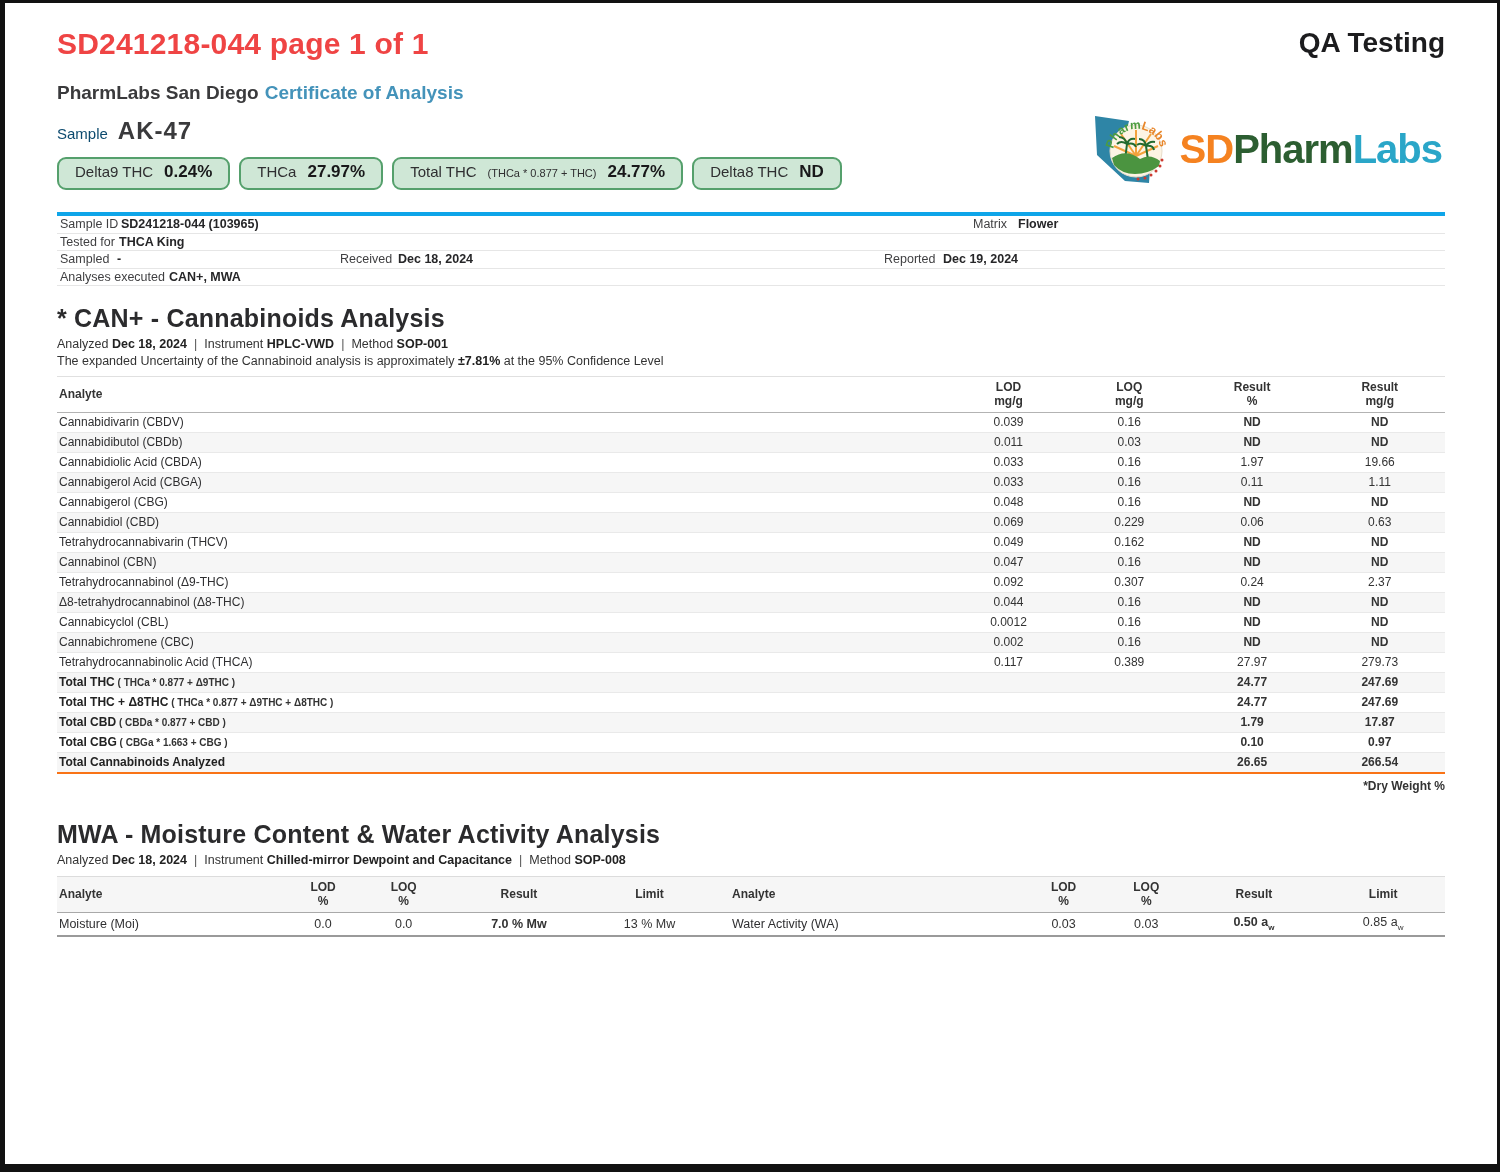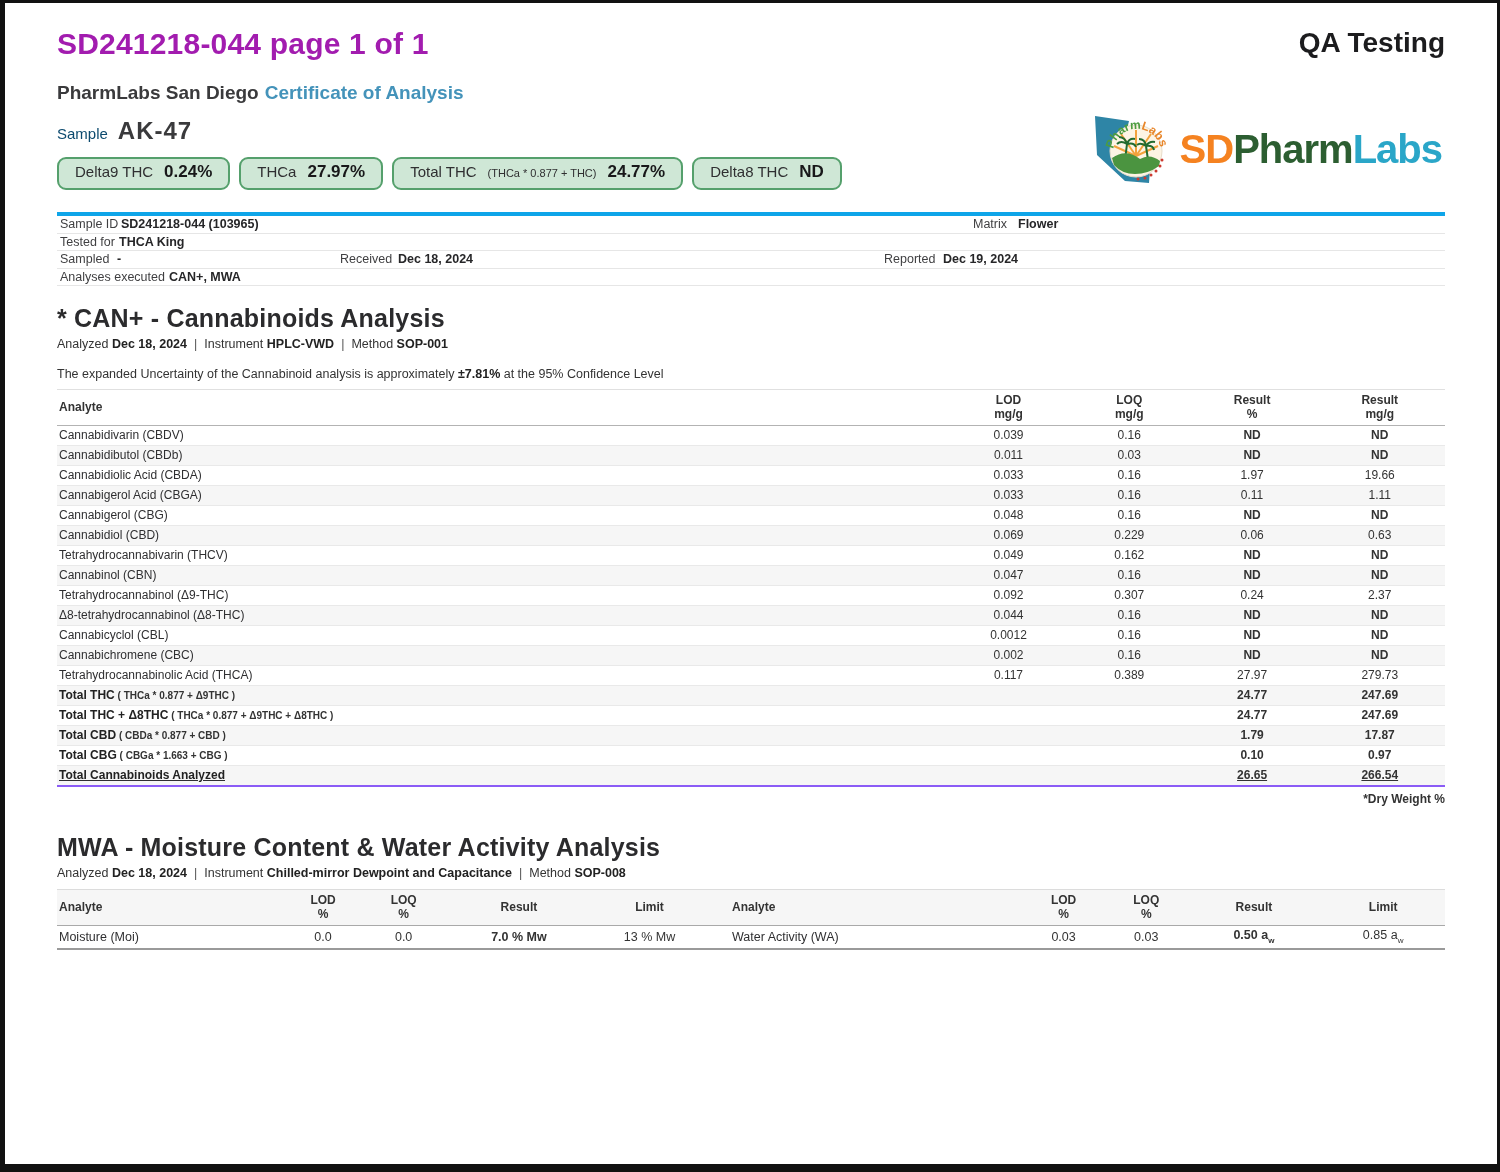--- a/index.html
+++ b/index.html
@@ -6,21 +6,21 @@
   body{
     width:1500px;height:1172px;position:relative;background:#111;
     font-family:"Liberation Sans","DejaVu Sans",sans-serif;
     -webkit-font-smoothing:antialiased;
   }
   .page{position:absolute;left:5px;top:3px;right:3px;bottom:8px;background:#fff;overflow:hidden;}
   .content{padding:0 52px;position:relative;}
 
   
   .doc-header{display:flex;justify-content:space-between;align-items:flex-start;margin-top:24px;}
-  .doc-title{font-size:30px;font-weight:700;color:#a21caf;letter-spacing:.2px;}
+  .doc-title{font-size:30px;font-weight:700;color:#ef4444;letter-spacing:.2px;}
   .qa-label{font-size:28px;font-weight:600;color:#1c1c1e;}
 
   .brand-row{margin-top:21px;font-size:19px;}
   .lab-name{font-weight:700;color:#3a3a3c;}
   .report-type{font-weight:600;color:#4493ba;margin-left:6px;}
 
   .sample-row{margin-top:13px;display:flex;align-items:baseline;gap:10px;}
   .sample-label{font-size:15px;font-weight:400;color:#0c4a6e;}
   .sample-name{font-size:24px;font-weight:700;color:#3a3a3c;letter-spacing:1px;}
 
@@ -49,40 +49,40 @@
   .si-label{color:#3f3f41;}
   .si-value{font-weight:700;color:#262628;}
 
   
   .section-title{font-size:25px;font-weight:600;color:#2b2b2d;letter-spacing:.2px;}
   .can-section{margin-top:18px;}
   .mwa-section{margin-top:27px;}
   .meta-line{margin-top:4px;font-size:12.5px;color:#333;}
   .meta-line b{color:#222;}
   .pipe{color:#555;margin:0 7px;}
-  .note-line{margin-top:16px;font-size:12.5px;color:#333;}
+  .note-line{margin-top:3px;font-size:12.5px;color:#333;}
   .note-line b{color:#222;}
 
   
   table{width:100%;border-collapse:collapse;table-layout:fixed;}
   .can-table{margin-top:8px;border-top:1px solid #e0e0e0;}
   th{font-size:12px;font-weight:700;color:#333;line-height:1.2;padding:3px 2px;}
   th.left{text-align:left;vertical-align:middle;}
   th.ctr{text-align:center;vertical-align:bottom;}
   .can-table thead th{border-bottom:1px solid #b3b3b3;height:24px;}
   .can-table td{height:19px;padding:0 2px;font-size:12px;border-bottom:1px solid #e9e9e9;}
   tbody tr:nth-child(even){background:#f6f6f6;}
   td.analyte{text-align:left;color:#2f2f31;}
   td.num{text-align:center;color:#333;}
   .val-nd{color:#2e8b50;font-weight:700;}
   .val-num{color:#3142c8;font-weight:400;}
   .total-val{color:#222;font-weight:700;margin-top:39px;}
   .can-table td b{color:#222;font-size:12px;}
   .formula{font-size:10px;font-weight:700;color:#333;}
-  .can-table tbody tr:last-child td{border-bottom:2px solid #8b5cf6;text-decoration:underline;}
+  .can-table tbody tr:last-child td{border-bottom:2px solid #f97316;}
   .footnote{margin-top:5px;text-align:right;font-size:12px;font-weight:600;color:#333;}
 
   .mwa-table{margin-top:9px;border-top:1px solid #dcdcdc;}
   .mwa-table thead tr{background:#f6f6f6;}
   .mwa-table thead th{border-bottom:1px solid #a9a9a9;height:27px;}
   .mwa-table td{height:22px;padding:0 2px;font-size:12.5px;border-bottom:2px solid #9a9a9a;background:#fff;}
   .mwa-result{color:#3142c8;font-weight:700;}
   .pad-l{padding-left:22px !important;}
   sub{font-size:8px;}
 

